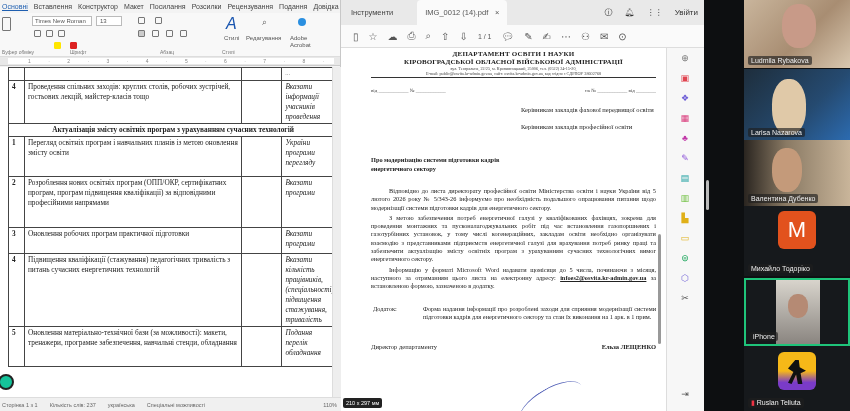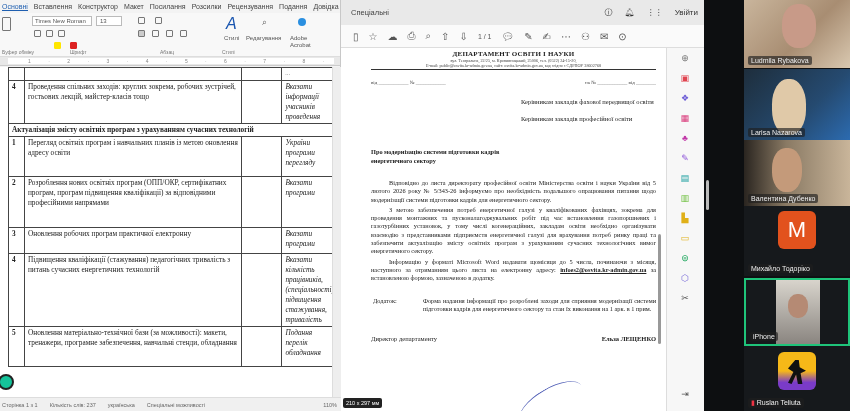--- a/index.html
+++ b/index.html
@@ -16,21 +16,21 @@
   .grp-label{position:absolute;bottom:1px;font-size:5px;color:#777}
   .ruler{height:9px;background:#e8e8e8;border-bottom:1px solid #ccc;position:relative;font-size:5px;color:#888;overflow:hidden}
   .ruler .ticks{position:absolute;left:8px;right:6px;top:1px;height:6px;background:#fff;letter-spacing:8px;white-space:nowrap;padding-left:20px}
   .docarea{position:absolute;left:0;top:67px;width:332px;height:330px;background:#fff;overflow:hidden}
   .tbl{position:absolute;left:8px;top:0;width:330px;border-collapse:collapse;font-family:"Liberation Serif",serif;font-size:7.3px;color:#222;line-height:10px}
   .tbl td{border:1px solid #444;vertical-align:top;padding:1px 3px}
   .tbl .num{width:16px;font-weight:bold}
   .tbl .c2{width:218px}
   .tbl .c3{width:40px}
   .tbl .c4{font-style:italic;white-space:nowrap;overflow:hidden}
-  .tbl .sect{text-align:left;font-weight:bold;white-space:nowrap}
+  .tbl .sect{text-align:center;font-weight:bold;white-space:nowrap}
   .vscroll-word{position:absolute;left:332px;top:67px;width:9px;height:330px;background:#eee;border-left:1px solid #ddd}
   .statusbar{position:absolute;left:0;top:397px;width:341px;height:14px;background:#f0f0f0;border-top:1px solid #ddd;font-size:5.5px;color:#666;display:flex;align-items:center;gap:12px;padding-left:2px;white-space:nowrap}
   .statusbar .zoom{margin-left:auto;padding-right:4px}
   .grammarly{position:absolute;left:-2px;top:374px;width:16px;height:16px;border-radius:50%;background:#15c39a;border:2px solid #222}
   
   .pdf{position:absolute;left:341px;top:0;width:363px;height:411px;background:#e9e9e9}
   .tabbar{height:25px;background:#e9e9e9;display:flex;align-items:center;font-size:7.5px;color:#444;position:relative}
   .tab{padding:0 10px;height:25px;display:flex;align-items:center}
   .tab.sel{background:#fafafa;border-radius:4px 4px 0 0;margin-left:14px;width:90px;justify-content:space-between;padding:0 8px;color:#555}
   .tb-right{position:absolute;right:6px;top:0;height:25px;display:flex;align-items:center;gap:12px;font-size:8px;color:#333}
@@ -115,42 +115,42 @@
     <table class="tbl">
       <tbody>
           <tr style="height:10px">
         <td class="num"></td>
             <td class="c2"></td>
             <td class="c3"></td>
             <td class="c4" style="font-size:5px">…</td>
       </tr>
       <tr style="height:41px">
         <td class="num">4</td>
-        <td class="c2">Проведення спільних заходів: круглих зокрема, робочих зустрічей, гостьових лекцій, майстер-класів тощо</td>
+        <td class="c2">Проведення спільних заходів: круглих столів, робочих зустрічей, гостьових лекцій, майстер-класів тощо</td>
         <td class="c3"></td>
         <td class="c4" style="white-space:normal">Вказати інформації учасників проведення</td>
       </tr>
       <tr>
         <td colspan="4" class="sect">Актуалізація змісту освітніх програм з урахуванням сучасних технологій</td>
       </tr>
       <tr style="height:40px">
         <td class="num">1</td>
-        <td class="c2">Перегляд освітніх програм і навчальних планів із метою оновлення адресу освіти</td>
+        <td class="c2">Перегляд освітніх програм і навчальних планів із метою оновлення змісту освіти</td>
         <td class="c3"></td>
         <td class="c4" style="white-space:normal">України програми перегляду</td>
       </tr>
       <tr style="height:51px">
         <td class="num">2</td>
         <td class="c2">Розроблення нових освітніх програм (ОПП/ОКР, сертифікатних програм, програм підвищення кваліфікації) за відповідними професійними напрямами</td>
         <td class="c3"></td>
         <td class="c4" style="white-space:normal">Вказати програми</td>
       </tr>
       <tr style="height:26px">
         <td class="num">3</td>
-        <td class="c2">Оновлення робочих програм практичної електронну</td>
+        <td class="c2">Оновлення робочих програм практичної підготовки</td>
         <td class="c3"></td>
         <td class="c4" style="white-space:normal">Вказати програми</td>
       </tr>
       <tr style="height:64px">
         <td class="num">4</td>
         <td class="c2">Підвищення кваліфікації (стажування) педагогічних тривалість з питань сучасних енергетичних технологій</td>
         <td class="c3"></td>
         <td class="c4" style="white-space:normal">Вказати кількість працівників, (спеціальності) підвищення стажування, тривалість</td>
       </tr>
       <tr style="height:40px">
@@ -168,21 +168,25 @@
     <span>Сторінка 1 з 1</span>
     <span>Кількість слів: 237</span>
     <span>українська</span>
     <span>Спеціальні можливості</span>
     <span class="zoom">110%</span>
   </div>
 </div>
 
 <div class="pdf">
   <div class="tabbar">
-    <span class="tab">Спеціальні</span>
+    <span class="tab">Інструменти</span>
+    <span class="tab sel">
+      <span>IMG_0012 (14).pdf</span>
+      <span>×</span>
+    </span>
     <div class="tb-right">
       <span>ⓘ</span>
       <span>🔔︎</span>
       <span>⋮⋮</span>
       <span class="login">Увійти</span>
     </div>
   </div>
   <div class="toolbar">
     <span>▯</span>
     <span>☆</span>
@@ -196,20 +200,21 @@
     <span>✎</span>
     <span>✍︎</span>
     <span>⋯</span>
     <span>⚇</span>
     <span>✉</span>
     <span>⊙</span>
   </div>
   <div class="pdfbody">
     <div class="page">
       <div class="hdr1" style="margin-top:2px">ДЕПАРТАМЕНТ ОСВІТИ І НАУКИ</div>
+      <div class="hdr2">КІРОВОГРАДСЬКОЇ ОБЛАСНОЇ ВІЙСЬКОВОЇ АДМІНІСТРАЦІЇ</div>
       <div class="hdr3">вул. Театральна, 22/25, м. Кропивницький, 25006, тел. (0522) 24-15-20,</div>
       <div class="hdr3">E-mail: public@osvita.kr-admin.gov.ua, сайт: osvita.kr-admin.gov.ua, код згідно з ЄДРПОУ 38602768</div>
       <div class="hdrline"></div>
       <div class="refrow">
         <span>від ____________ № ____________</span>
         <span>на № ____________ від ________</span>
       </div>
       <div class="addressee">Керівникам закладів фахової передвищої освіти</div>
       <div class="addressee" style="margin-top:8px">Керівникам закладів професійної освіти</div>
       <div class="subject" style="width:140px">Про модернізацію системи підготовки кадрів енергетичного сектору</div>

